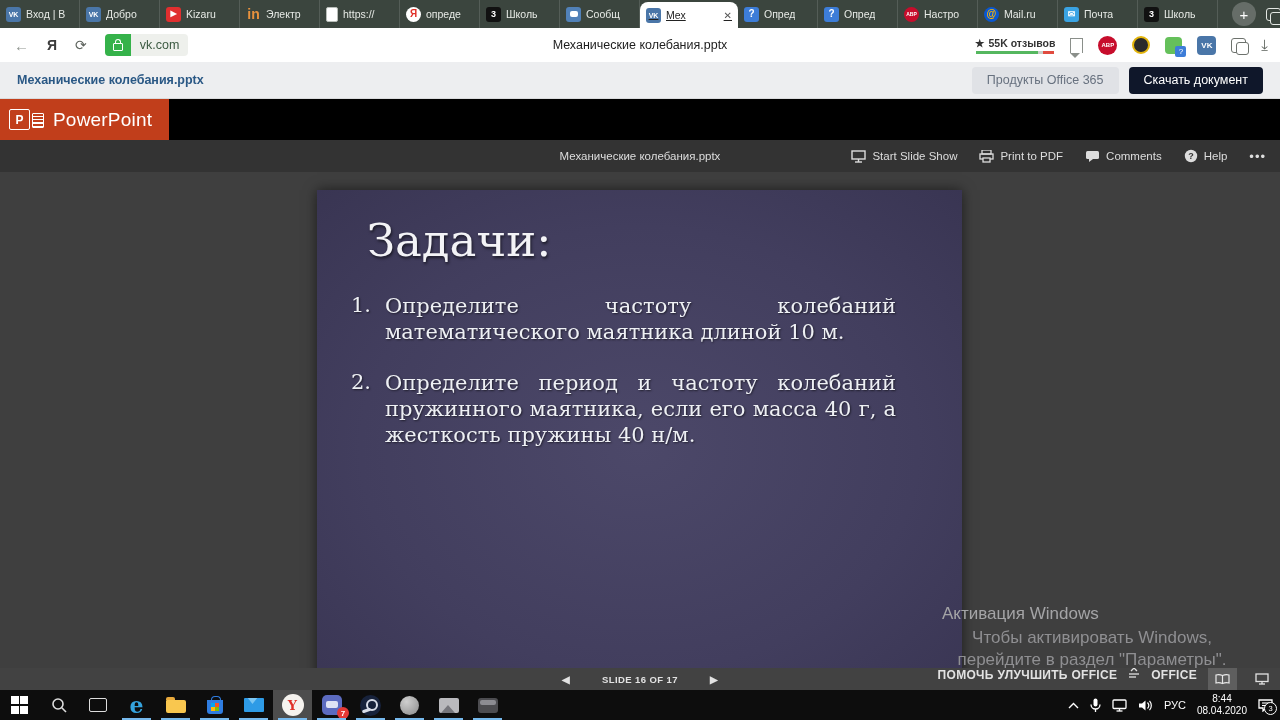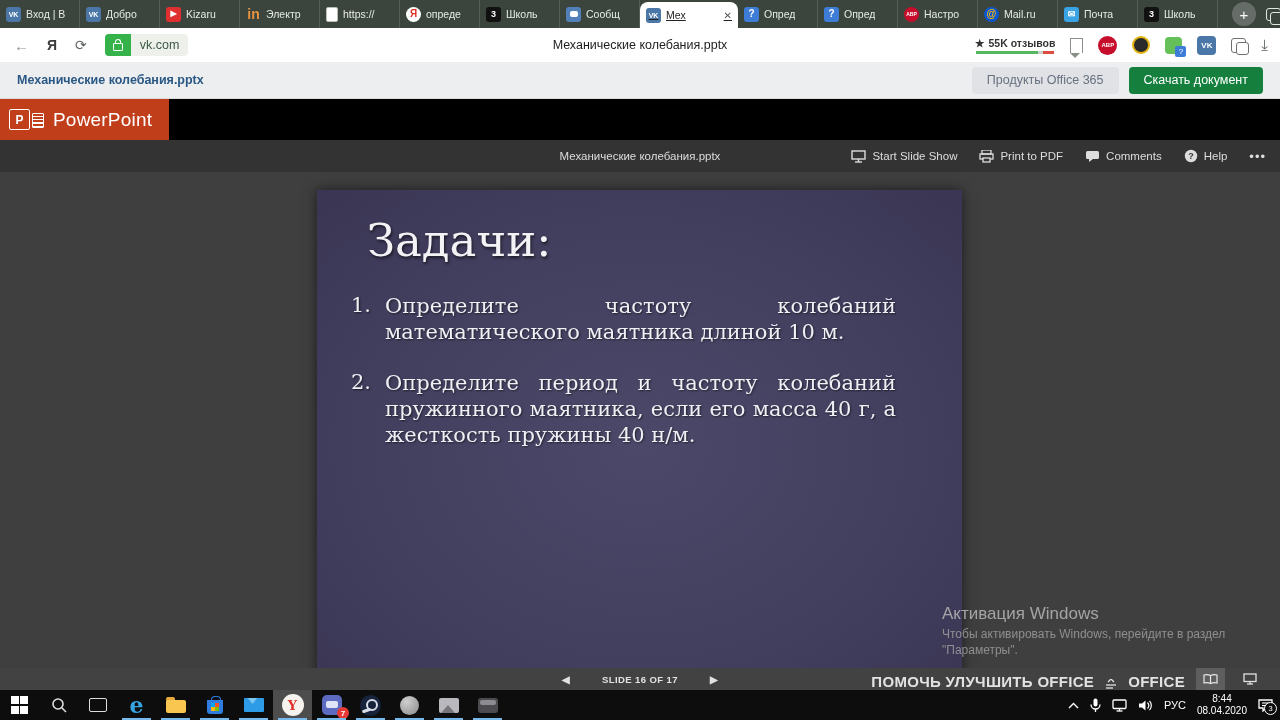--- a/index.html
+++ b/index.html
@@ -67,21 +67,21 @@
   .collections:after{content:"";position:absolute;left:3.5px;top:3.5px;width:11px;height:11px;
           border:1.6px solid #6d726d;border-radius:3px;background:#fff;}
   .dl-ic{font-size:15px;color:#5d635d;}
   
   .vkheader{position:absolute;top:62px;left:0;width:1280px;height:37px;background:#edeef0;
             display:flex;align-items:center;padding:0 17px;box-sizing:border-box;border-bottom:1px solid #d9dadc;}
   .filelink{color:#2a5885;font-size:12.5px;font-weight:bold;}
   .hdr-btns{margin-left:auto;display:flex;gap:10px;text-align:center;}
   .btn{height:27px;display:flex;align-items:center;padding:0 15px;border-radius:4px;font-size:12.5px;}
   .btn-gray{background:#e0e2e6;color:#67717f;}
-  .btn-blue{background:#15803d;color:#fff;}
+  .btn-blue{background:#0f172a;color:#fff;}
   
   .ppbanner{position:absolute;top:99px;left:0;width:1280px;height:41px;background:#000;display:flex;}
   .ppbrand{width:160px;background:#c13e1b;display:flex;align-items:center;gap:9px;padding-left:9px;}
   .pplogo{display:flex;align-items:center;gap:2px;}
   .pplogo .pbox{width:19px;height:19px;border:1.7px solid #fff;display:flex;align-items:center;
         justify-content:center;color:#fff;font-weight:bold;font-size:12px;border-radius:2px;}
   .pplogo .pslide{width:10px;height:13px;border:1.4px solid #fff;border-radius:1px;
         background:repeating-linear-gradient(to bottom,transparent 0 2px,#fff 2px 3.2px);margin-top:2px;}
   .ppname{color:#fff;font-size:19px;letter-spacing:.2px;}
   
@@ -100,28 +100,28 @@
   .slide-title{position:absolute;left:50px;top:24px;font-family:"DejaVu Serif",serif;font-size:45px;
          color:#f3f3f6;text-shadow:1px 2px 3px rgba(0,0,0,.6);}
   .slide-list{position:absolute;left:34px;top:103px;width:545px;font-family:"DejaVu Serif",serif;
          font-size:21px;color:#eef0f4;text-shadow:1px 1px 2px rgba(0,0,0,.55);}
   .slide-item{display:flex;margin-bottom:25px;}
   .slide-num{width:34px;flex:none;}
   .slide-text{flex:1;text-align:justify;line-height:1.24;}
   
   .watermark{position:absolute;left:942px;top:604px;width:300px;pointer-events:none;}
   .wm-title{font-size:17px;color:#a4a4a6;}
-  .wm-sub{font-size:12px;color:#8f8f92;line-height:1.3;margin-top:3px;}
+  .wm-sub{font-size:17px;color:#8f8f92;line-height:1.3;margin-top:3px;text-align:center;}
   
   .statusbar{position:absolute;top:668px;left:0;width:1280px;height:22px;background:#424242;color:#e2e2e2;}
   .sb-center{position:absolute;left:0;right:0;top:0;height:22px;display:flex;align-items:center;
          justify-content:center;gap:32px;font-size:9.5px;font-weight:bold;letter-spacing:.4px;}
   .sb-arrow{font-size:10px;}
-  .sb-right{position:absolute;right:16px;top:0;height:22px;display:flex;align-items:flex-end;gap:11px;
-         font-size:15px;font-weight:bold;letter-spacing:.3px;}
+  .sb-right{position:absolute;right:4px;top:0;height:22px;display:flex;align-items:flex-start;gap:11px;
+         font-size:12px;font-weight:bold;letter-spacing:.3px;}
   .sb-btn{height:22px;display:flex;align-items:center;padding:0 7px;}
   .sb-btn.lit{background:#5e5e5e;}
   
   .taskbar{position:absolute;top:690px;left:0;width:1280px;height:30px;background:#0d0d0d;display:flex;}
   .tb-app{width:39px;display:flex;align-items:center;justify-content:center;position:relative;}
   .tb-app.active{background:#4d4d4d;}
   .tb-app.running:after{content:"";position:absolute;bottom:0;left:5px;right:5px;height:2px;background:#76b9ed;}
   .start-ic{display:grid;grid-template-columns:8px 8px;grid-template-rows:8px 8px;gap:1.5px;}
   .start-ic i{background:#fff;}
   .tv-ic{width:16px;height:12px;border:1.6px solid #ddd;border-radius:2px;}

